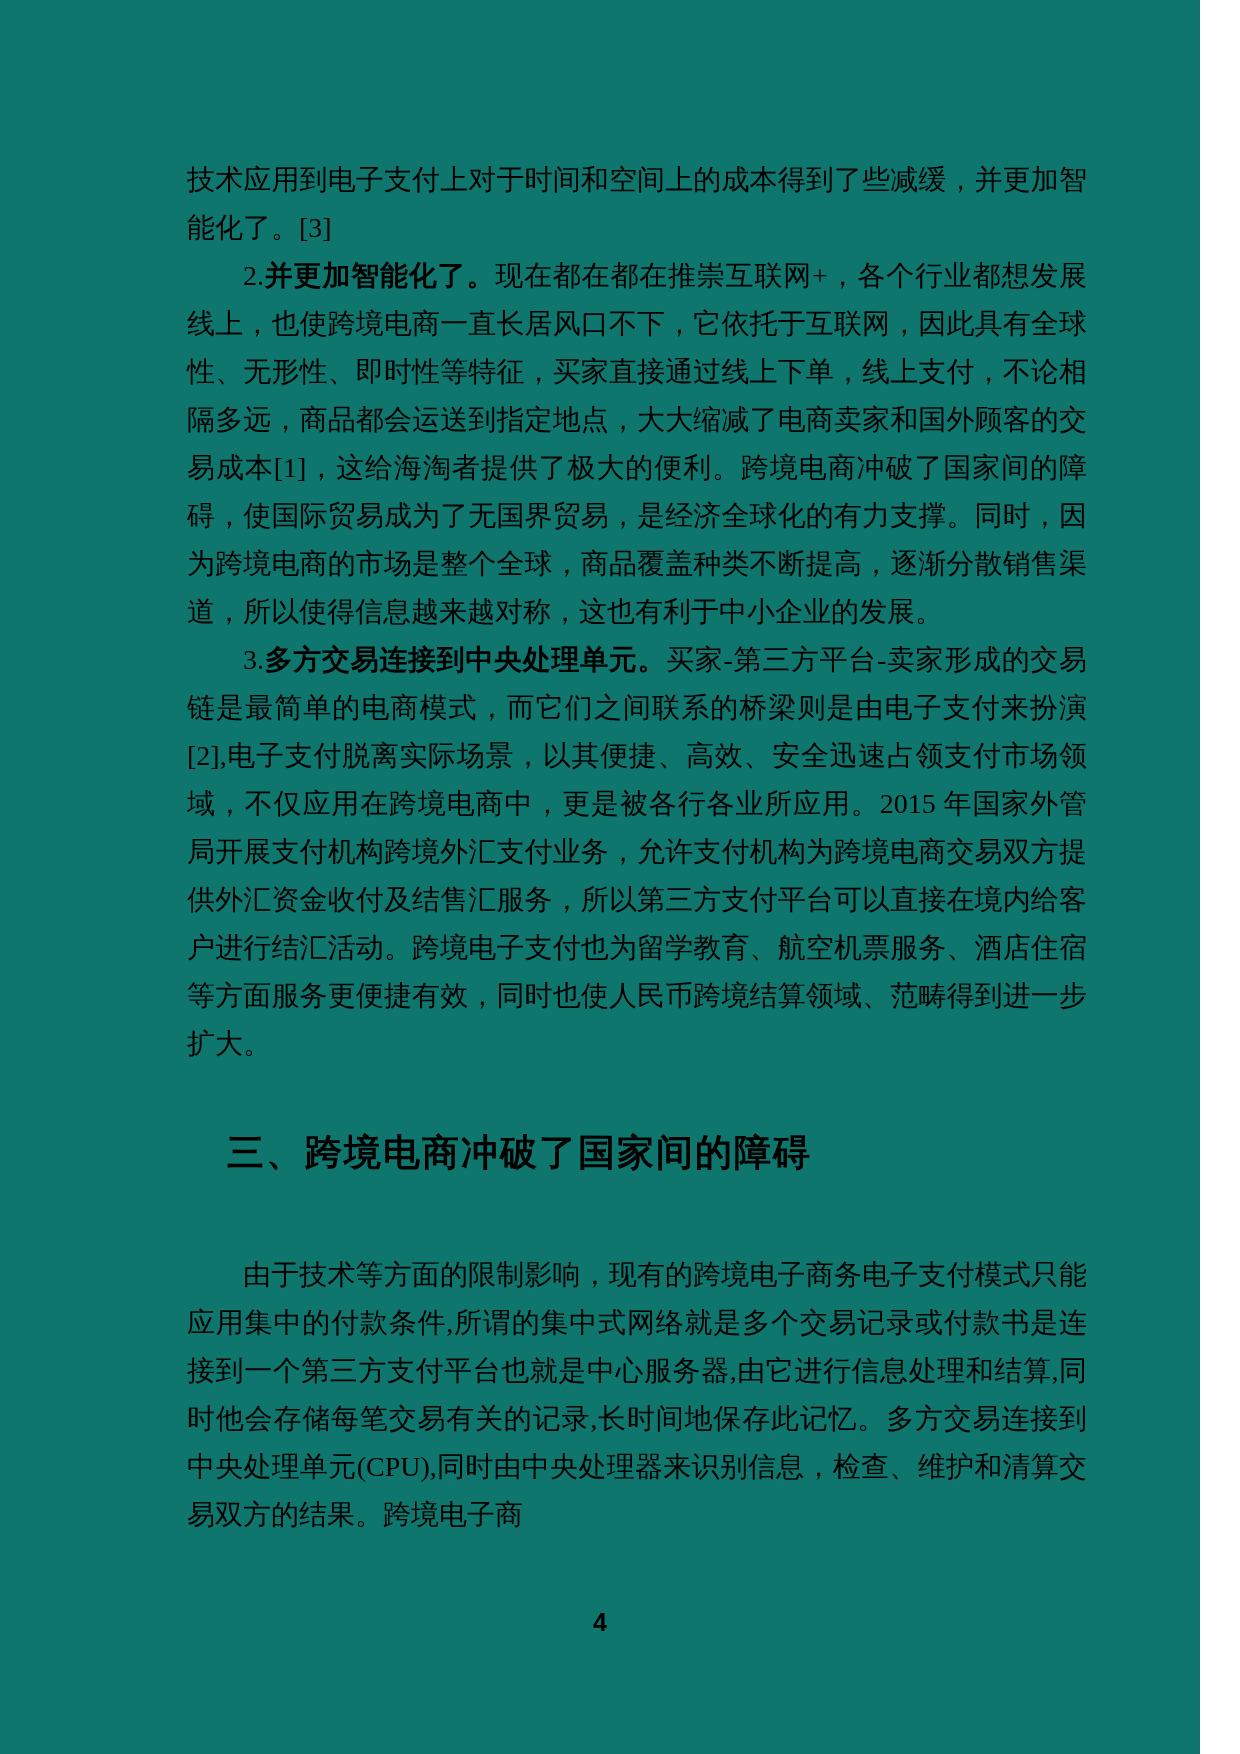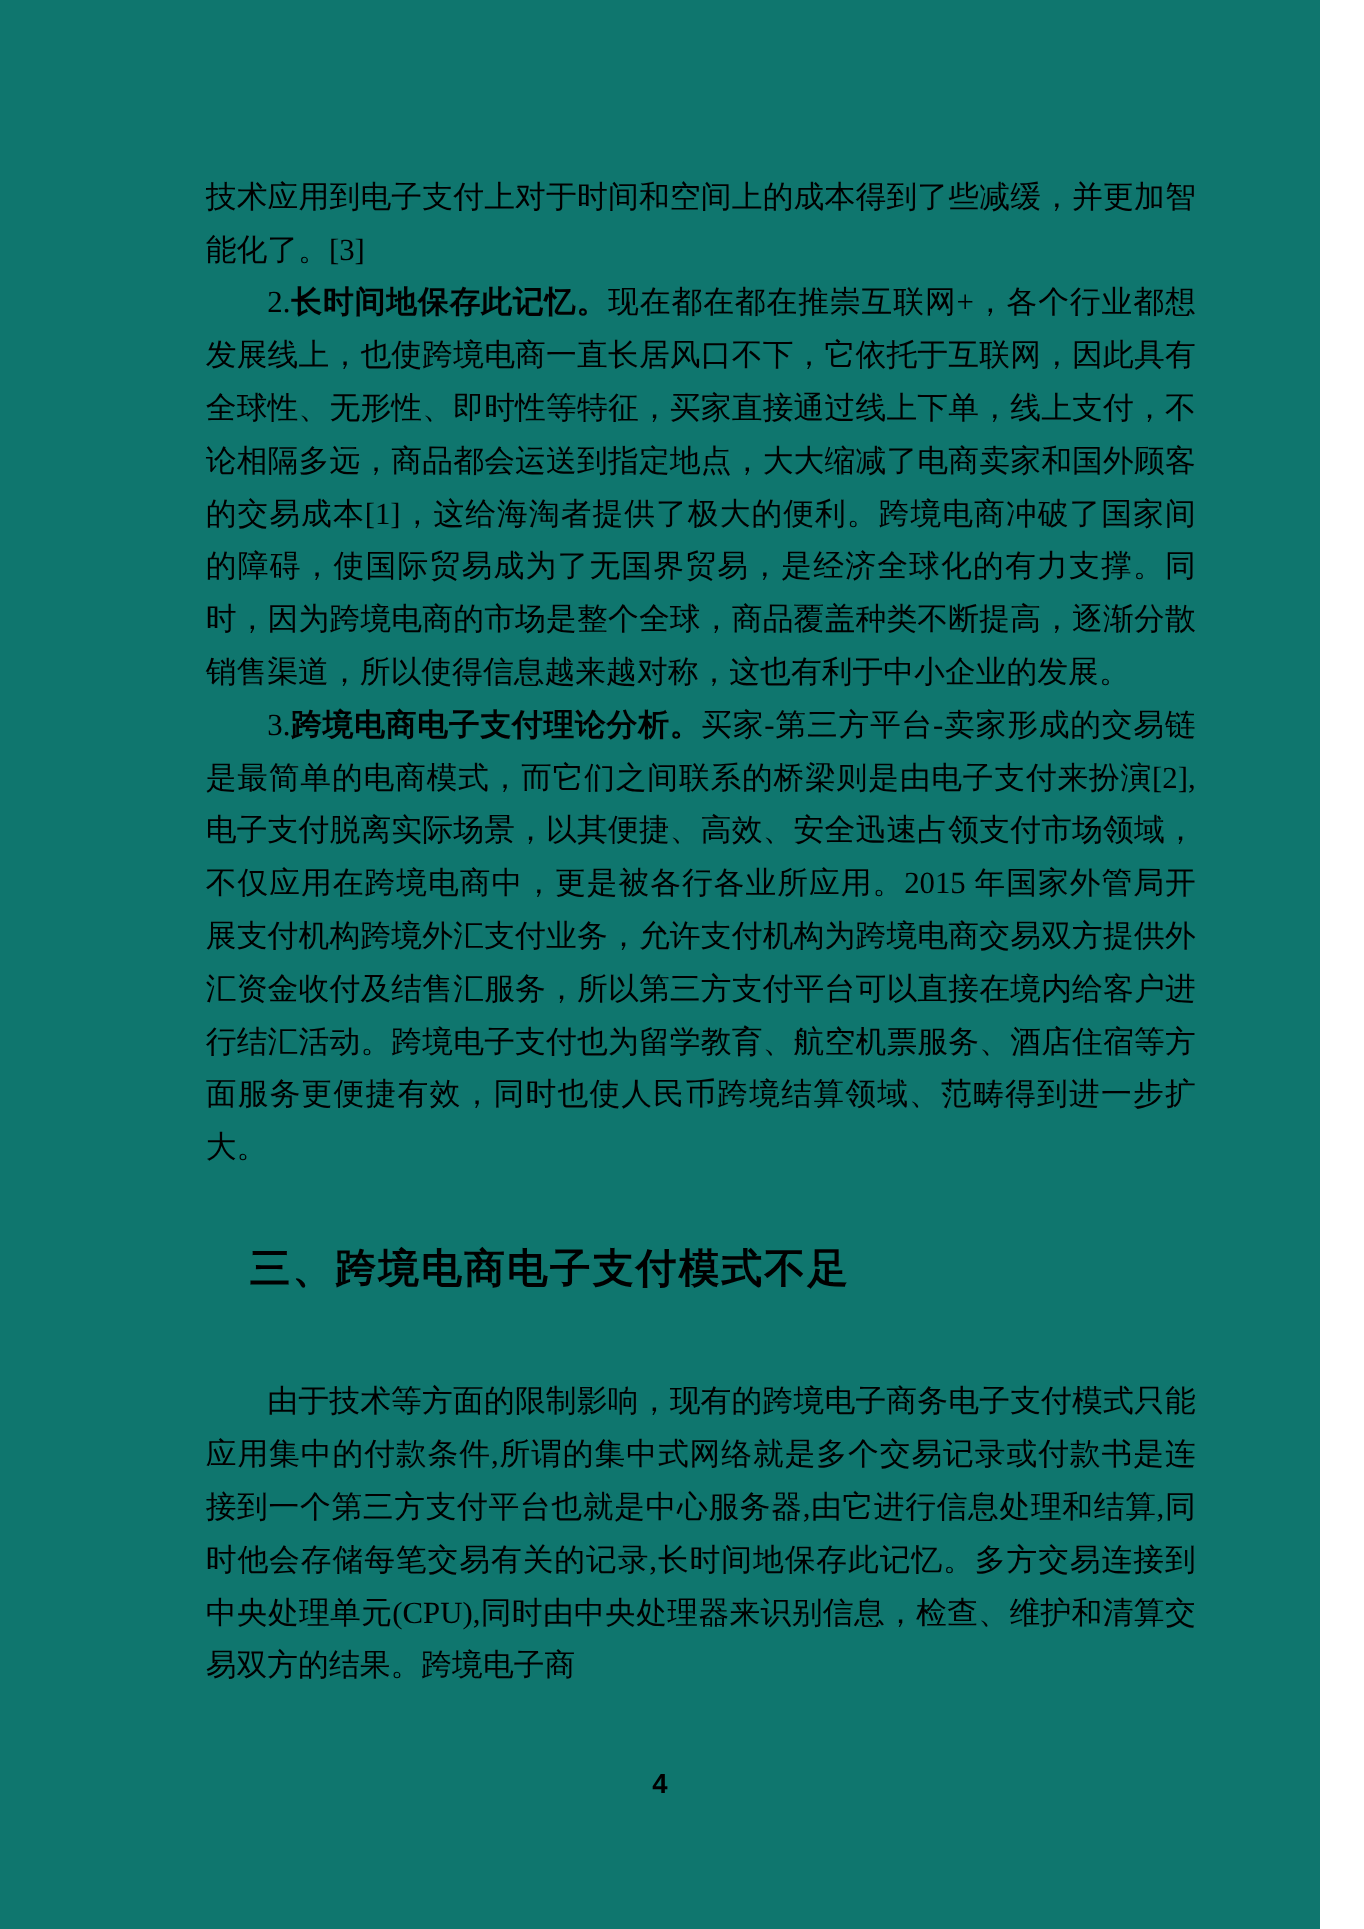--- a/index.html
+++ b/index.html
@@ -56,22 +56,22 @@
     font-family:"Liberation Sans","DejaVu Sans",sans-serif;
   }
 </style>
 </head>
 <body>
 
 <div class="page">
   <div class="content">
     <div id="body-a">
         <p class="para"><span>技术应用到电子支付上对于时间和空间上的成本得到了些减缓，并更加智能化了。[3]</span></p>
-        <p class="para indent"><span>2.</span><span class="bold">长时间地保存此记忆。</span><span>现在都在都在推崇互联网+，各个行业都想发展线上，也使跨境电商一直长居风口不下，它依托于互联网，因此具有全球性、无形性、即时性等特征，买家直接通过线上下单，线上支付，不论相隔多远，商品都会运送到指定地点，大大缩减了电商卖家和国外顾客的交易成本[1]，这给海淘者提供了极大的便利。跨境电商冲破了国家间的障碍，使国际贸易成为了无国界贸易，是经济全球化的有力支撑。同时，因为跨境电商的市场是整个全球，商品覆盖种类不断提高，逐渐分散销售渠道，所以使得信息越来越对称，这也有利于中小企业的发展。</span></p>
-        <p class="para indent"><span>3.</span><span class="bold">跨境电商电子支付理论分析。</span><span>买家-第三方平台-卖家形成的交易链是最简单的电商模式，而它们之间联系的桥梁则是由电子支付来扮演[2],电子支付脱离实际场景，以其便捷、高效、安全迅速占领支付市场领域，不仅应用在跨境电商中，更是被各行各业所应用。2015 年国家外管局开展支付机构跨境外汇支付业务，允许支付机构为跨境电商交易双方提供外汇资金收付及结售汇服务，所以第三方支付平台可以直接在境内给客户进行结汇活动。跨境电子支付也为留学教育、航空机票服务、酒店住宿等方面服务更便捷有效，同时也使人民币跨境结算领域、范畴得到进一步扩大。</span></p>
+        <p class="para indent"><span>2.</span><span class="bold">并更加智能化了。</span><span>现在都在都在推崇互联网+，各个行业都想发展线上，也使跨境电商一直长居风口不下，它依托于互联网，因此具有全球性、无形性、即时性等特征，买家直接通过线上下单，线上支付，不论相隔多远，商品都会运送到指定地点，大大缩减了电商卖家和国外顾客的交易成本[1]，这给海淘者提供了极大的便利。跨境电商冲破了国家间的障碍，使国际贸易成为了无国界贸易，是经济全球化的有力支撑。同时，因为跨境电商的市场是整个全球，商品覆盖种类不断提高，逐渐分散销售渠道，所以使得信息越来越对称，这也有利于中小企业的发展。</span></p>
+        <p class="para indent"><span>3.</span><span class="bold">多方交易连接到中央处理单元。</span><span>买家-第三方平台-卖家形成的交易链是最简单的电商模式，而它们之间联系的桥梁则是由电子支付来扮演[2],电子支付脱离实际场景，以其便捷、高效、安全迅速占领支付市场领域，不仅应用在跨境电商中，更是被各行各业所应用。2015 年国家外管局开展支付机构跨境外汇支付业务，允许支付机构为跨境电商交易双方提供外汇资金收付及结售汇服务，所以第三方支付平台可以直接在境内给客户进行结汇活动。跨境电子支付也为留学教育、航空机票服务、酒店住宿等方面服务更便捷有效，同时也使人民币跨境结算领域、范畴得到进一步扩大。</span></p>
       </div>
-    <div class="heading">三、跨境电商电子支付模式不足</div>
+    <div class="heading">三、跨境电商冲破了国家间的障碍</div>
     <div id="body-b">
         <p class="para indent"><span>由于技术等方面的限制影响，现有的跨境电子商务电子支付模式只能应用集中的付款条件,所谓的集中式网络就是多个交易记录或付款书是连接到一个第三方支付平台也就是中心服务器,由它进行信息处理和结算,同时他会存储每笔交易有关的记录,长时间地保存此记忆。多方交易连接到中央处理单元(CPU),同时由中央处理器来识别信息，检查、维护和清算交易双方的结果。跨境电子商</span></p>
       </div>
   </div>
   <div class="page-number">4</div>
 </div>
 
 </body></html>

